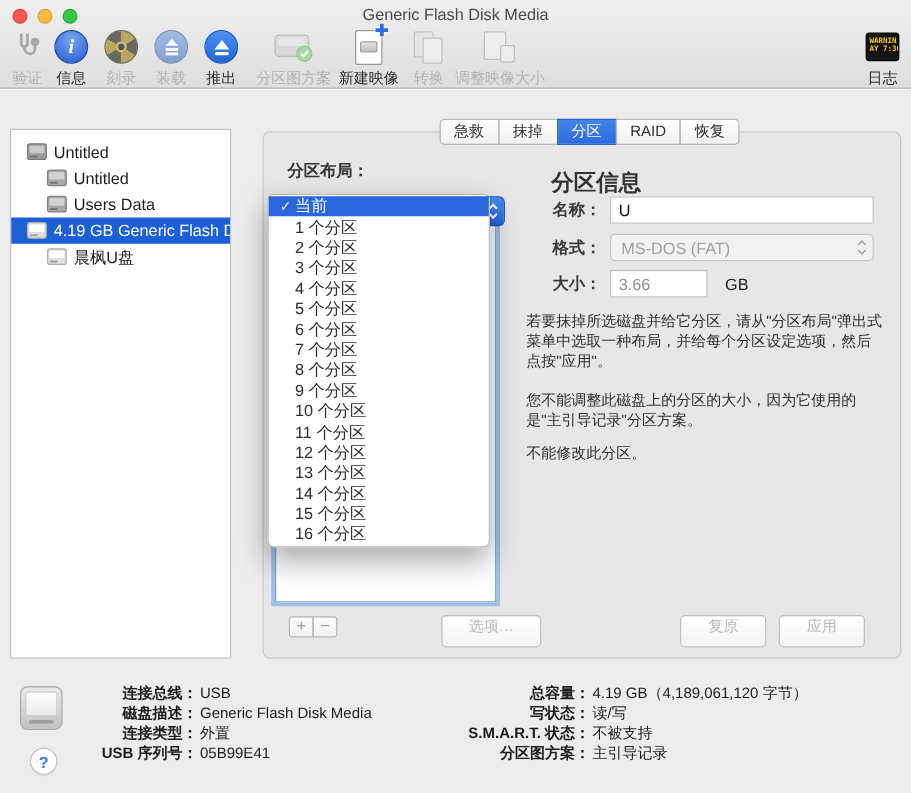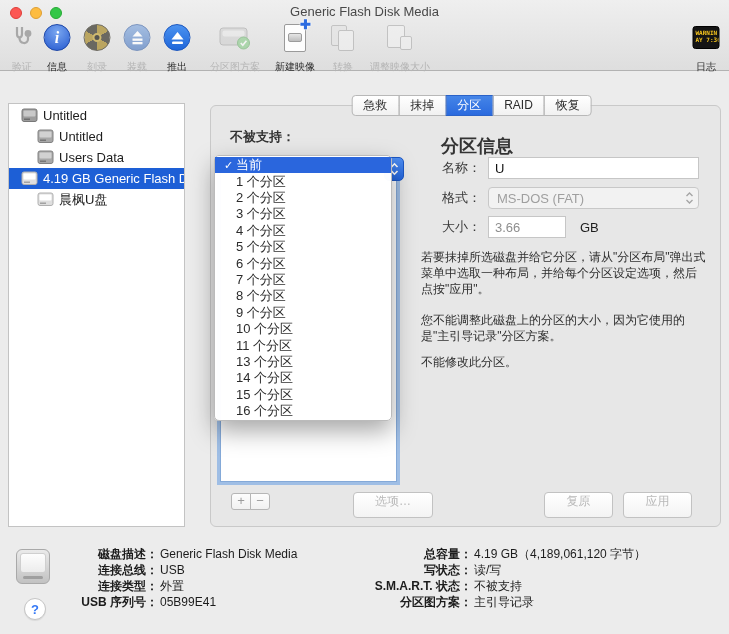--- a/index.html
+++ b/index.html
@@ -13,21 +13,21 @@
   .traffic { position:absolute; top:7px; width:12px; height:12px; border-radius:50%; }
   .t-red   { left:10px;  background:#fc5753; border:1px solid #df3e38; }
   .t-yellow{ left:30px;  background:#fdbc40; border:1px solid #de9f34; }
   .t-green { left:50px;  background:#33c748; border:1px solid #27aa35; }
   .win-title { position:absolute; top:4px; left:0; width:100%; text-align:center;
                font-size:13px; color:#494949; }
 
   .tb-item { position:absolute; top:22px; transform:translateX(-50%);
              display:flex; flex-direction:column; align-items:center; }
   .tb-icon { height:31px; display:flex; align-items:center; justify-content:center; }
-  .tb-label { font-size:10px; color:#2b2b2b; margin-top:7px; white-space:nowrap; }
+  .tb-label { font-size:12px; color:#2b2b2b; margin-top:1px; white-space:nowrap; }
   .tb-item.disabled .tb-label { color:#b4b4b4; }
 
   .circle-icon { width:27px; height:27px; border-radius:50%; display:flex;
                  align-items:center; justify-content:center; }
   .info-circle { background:radial-gradient(circle at 50% 28%, #7aa7f0, #2458cf);
                  border:1px solid #1c46a8; color:#fff;
                  font:italic 700 16px "Liberation Serif", serif; }
   .burn-circle { background:conic-gradient(#b49b4a 0 60deg,#55534a 60deg 120deg,#b49b4a 120deg 180deg,#55534a 180deg 240deg,#b49b4a 240deg 300deg,#55534a 300deg 360deg);
                  border:1px solid #5a574c; position:relative; opacity:.85; }
   .burn-hub { width:9px; height:9px; border-radius:50%; background:#3c3b36; border:2px solid #cbb25c; }
@@ -47,21 +47,21 @@
   .pg-front { left:9px; top:6px; width:16px; height:21px; }
   .pg-big   { left:1px; top:1px; width:18px; height:23px; }
   .pg-small { left:14px; top:12px; width:12px; height:14px; }
 
   .log-icon { width:27px; height:23px; background:#141414; border:1px solid #000; border-radius:3px;
               overflow:hidden; padding:2px 2px; }
   .logline { font:600 6px "DejaVu Sans Mono", monospace; color:#f7c51e; line-height:7px; white-space:nowrap; }
 
   
   .sidebar { position:absolute; left:8px; top:103px; width:177px; height:424px;
-             background:#ffffff; border:1px solid #c3c3c3; padding-top:1px; }
+             background:#ffffff; border:1px solid #c3c3c3; padding-top:7px; }
   .side-row { display:flex; align-items:center; height:21px; font-size:13px; color:#1d1d1d;
               padding-left:12px; white-space:nowrap; overflow:hidden; }
   .side-row.nested { padding-left:28px; }
   .side-row.selected { background:#1d5fd6; color:#ffffff; }
   .side-row svg { margin-right:5px; flex:none; }
 
   
   .panel { position:absolute; left:210px; top:105px; width:511px; height:422px;
            background:#e7e7e7; border:1px solid #c9c9c9; border-radius:6px; }
 
@@ -94,21 +94,21 @@
   .pm-btn:first-child { border-radius:3px 0 0 3px; }
   .pm-btn:last-child  { border-radius:0 3px 3px 0; margin-left:-1px; }
 
   .soft-btn { position:absolute; height:26px; border-radius:4px; background:linear-gradient(#ffffff,#f3f3f3);
               border:1px solid #c2c2c2; color:#b9b9b9; font-size:12px; text-align:center; line-height:17px; }
   .btn-options { left:142px; top:386px; width:80px; }
   .btn-revert  { left:333px; top:386px; width:69px; }
   .btn-apply   { left:412px; top:386px; width:69px; }
 
   .field-row { position:absolute; left:198px; display:flex; align-items:center; }
-  .field-label { width:72px; text-align:right; font-size:13px; color:#3a3a3a; margin-right:7px; flex:none; }
+  .field-label { width:72px; text-align:right; font-size:13px; color:#3a3a3a; margin-right:7px; flex:none;font-weight:bold; }
   .txt-input { height:22px; border:1px solid #c6c6c6; background:#fff; font-size:13px; color:#111;
                padding:0 6px; font-family:"Liberation Sans", sans-serif; }
   .name-input { width:211px; }
   .size-input { width:78px; color:#8e8e8e; }
   .popup-disabled { width:211px; height:22px; border:1px solid #c8c8c8; border-radius:4px; background:#f2f2f2;
                     color:#9f9f9f; font-size:13px; display:flex; align-items:center; padding-left:8px; }
   .popup-disabled .pd-stepper { margin-left:auto; margin-right:4px; }
   .unit-label { font-size:13px; color:#1e1e1e; margin-left:14px; }
 
   .help-texts { position:absolute; left:210px; top:143px; width:285px; font-size:12px;
@@ -299,21 +299,21 @@
   <div class="panel">
 
     <div class="tabs">
       <div class="tab">急救</div>
       <div class="tab">抹掉</div>
       <div class="tab selected">分区</div>
       <div class="tab">RAID</div>
       <div class="tab">恢复</div>
     </div>
 
-    <div class="layout-label">不被支持：</div>
+    <div class="layout-label">分区布局：</div>
     <div class="info-title">分区信息</div>
 
     <div class="popup-stub">
       <svg width="11" height="16" viewBox="0 0 11 16">
         <path d="M2.5 6 L5.5 2.8 L8.5 6" stroke="#fff" stroke-width="1.6" fill="none"></path>
         <path d="M2.5 10 L5.5 13.2 L8.5 10" stroke="#fff" stroke-width="1.6" fill="none"></path>
       </svg>
     </div>
 
     <div class="part-box"></div>
@@ -359,20 +359,24 @@
           <span class="check"></span>
           <span>9 个分区</span>
         </div>
       <div class="menu-item">
           <span class="check"></span>
           <span>10 个分区</span>
         </div>
       <div class="menu-item">
           <span class="check"></span>
           <span>11 个分区</span>
+        </div>
+      <div class="menu-item">
+          <span class="check"></span>
+          <span>12 个分区</span>
         </div>
       <div class="menu-item">
           <span class="check"></span>
           <span>13 个分区</span>
         </div>
       <div class="menu-item">
           <span class="check"></span>
           <span>14 个分区</span>
         </div>
       <div class="menu-item">
@@ -423,26 +427,26 @@
   </div>
 
   <div class="fdisk">
     <div class="fdisk-face"></div>
       <div class="fdisk-slot"></div>
   </div>
   <div class="help-btn">?</div>
 
   <div class="foot-col foot-left">
     <div class="foot-row">
+      <span class="fl">连接总线：</span><span class="fv">USB</span>
+    </div>
+    <div class="foot-row">
       <span class="fl">磁盘描述：</span><span class="fv">Generic Flash Disk Media</span>
     </div>
     <div class="foot-row">
-      <span class="fl">连接总线：</span><span class="fv">USB</span>
-    </div>
-    <div class="foot-row">
       <span class="fl">连接类型：</span><span class="fv">外置</span>
     </div>
     <div class="foot-row">
       <span class="fl">USB 序列号：</span><span class="fv">05B99E41</span>
     </div>
   </div>
 
   <div class="foot-col foot-right">
     <div class="foot-row">
       <span class="fl">总容量：</span><span class="fv">4.19 GB（4,189,061,120 字节）</span>

